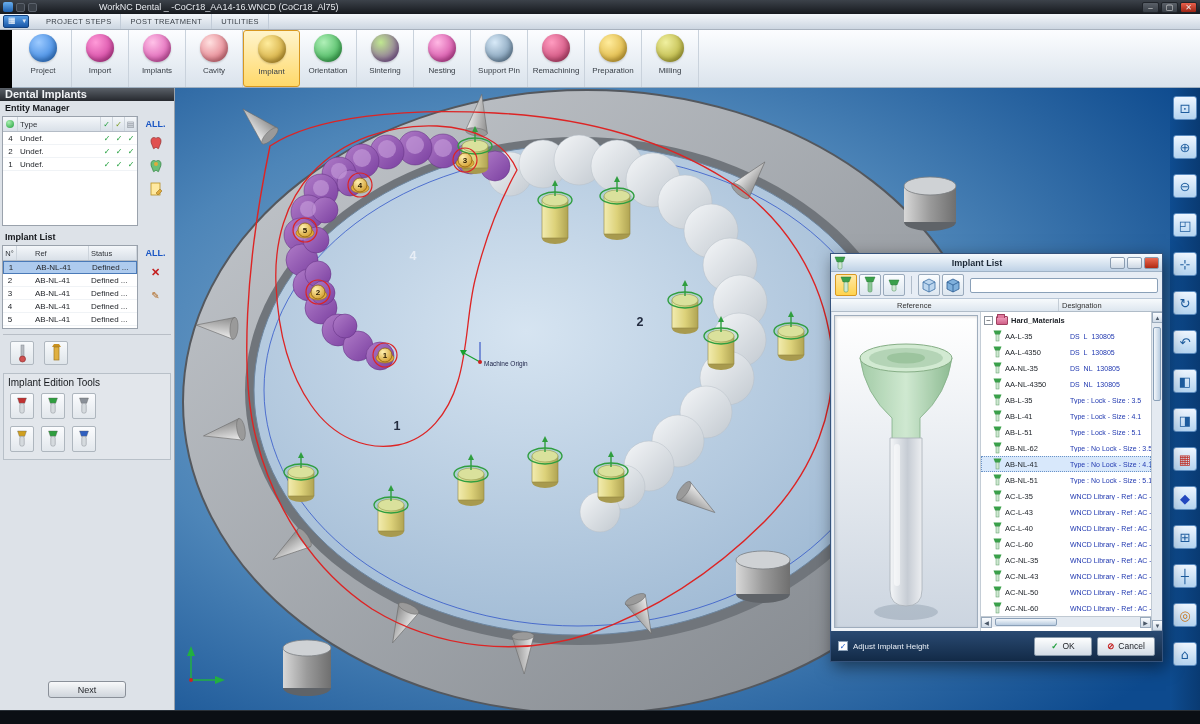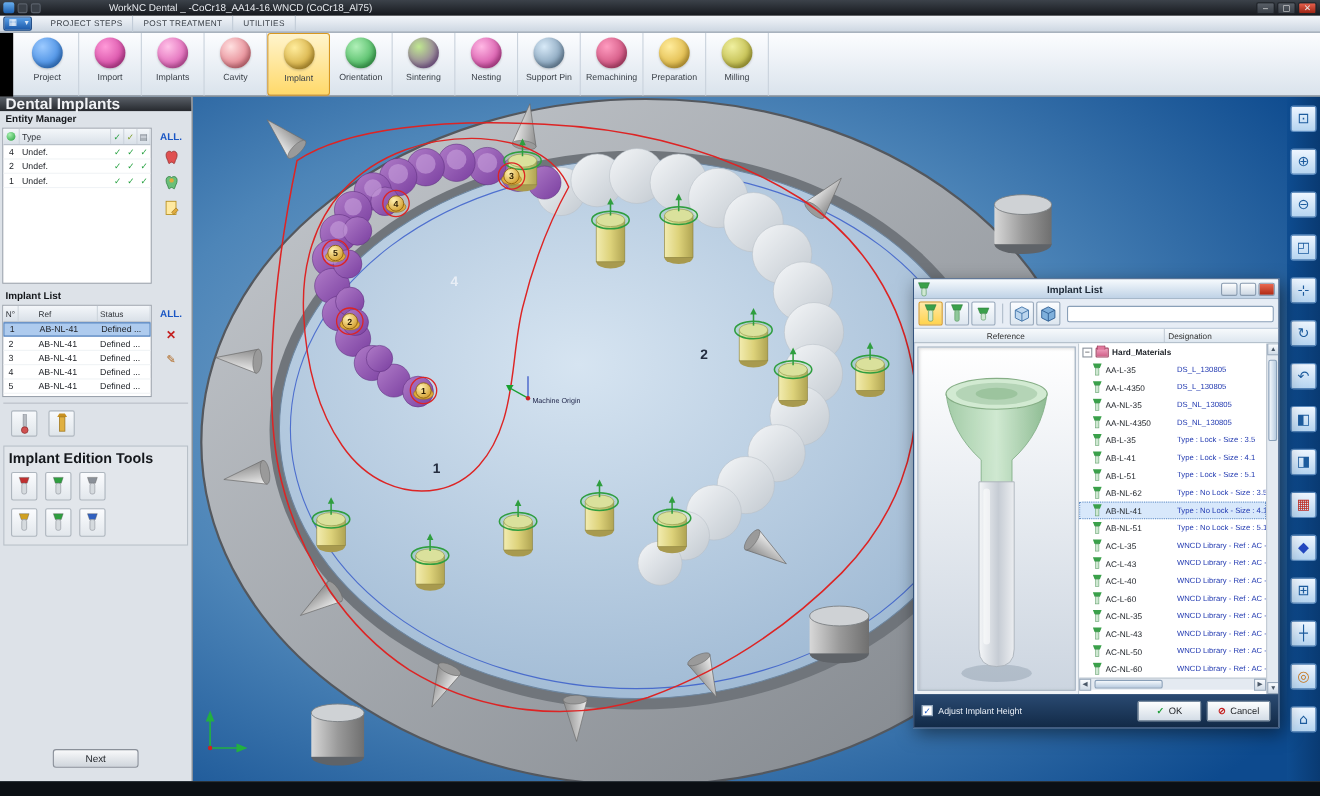--- a/index.html
+++ b/index.html
@@ -34,25 +34,25 @@
   .rib-item { width:57px; display:flex; flex-direction:column; align-items:center; padding-top:4px;
     border-right:1px solid #c9d2dc; cursor:pointer; }
   .rib-item.selected { background:linear-gradient(#fff4cc,#ffd96a); border:1px solid #d89820; border-radius:3px; }
   .rib-ic { width:28px; height:28px; border-radius:50%; box-shadow:inset -2px -3px 4px rgba(0,0,0,.25), 0 1px 2px rgba(0,0,0,.2); }
   .rib-lb { font-size:8px; color:#3a4048; margin-top:4px; white-space:nowrap; }
 
   
   .sidebar { position:absolute; top:88px; left:0; width:175px; height:622px; background:#dde2e8;
     border-right:1px solid #9aa2ac; display:flex; flex-direction:column; z-index:20; }
   .sb-header { height:13px; line-height:13px; background:linear-gradient(#5a6068,#26292e); color:#f0f2f5;
-    font-size:14px; font-weight:bold; padding-left:5px; }
+    font-size:11px; font-weight:bold; padding-left:5px; }
   .sb-label { height:15px; line-height:15px; font-weight:bold; font-size:9px; padding-left:5px; color:#14171b; }
   .sb-section { display:flex; padding-left:2px; }
   .etable { width:136px; background:#fff; border:1px solid #9aa2ac; overflow:hidden; }
-  .etable.entity { height:142px; }
+  .etable.entity { height:110px; }
   .etable.implants { height:84px; }
   .et-head { height:15px; display:flex; align-items:center; background:linear-gradient(#f4f7fa,#d9e0e8);
     border-bottom:1px solid #b4bcc6; font-size:8px; color:#30343a; }
   .et-head > span { border-right:1px solid #cdd4dc; height:100%; display:flex; align-items:center; justify-content:center; }
   .green-dot { width:8px; height:8px; border-radius:50%; display:inline-block;
     background:radial-gradient(circle at 35% 30%, #a8f0b0, #1f9e3a); }
   .c-id { width:15px; justify-content:center; text-align:center; }
   .c-type { flex:1; padding-left:2px; justify-content:flex-start !important; text-align:left; }
   .et-chk { width:12px; color:#1f9e3a; font-size:8px; text-align:center; justify-content:center; }
   .et-chk.olive { color:#7a9a20; }
@@ -67,21 +67,21 @@
   .rail { width:35px; display:flex; flex-direction:column; align-items:center; padding-top:3px; gap:5px; }
   .all-link { color:#1a56c4; font-weight:bold; font-size:9px; cursor:pointer; }
   .rail-ic { width:18px; height:18px; display:flex; align-items:center; justify-content:center; cursor:pointer; }
   .rail-x { color:#c42020; font-size:11px; font-weight:bold; }
   .rail-edit { color:#b06820; font-size:10px; }
   .sb-div { height:1px; background:#b8bec6; margin:5px 3px 2px; }
   .tools-row { display:flex; gap:10px; padding:4px 10px; }
   .tool-sq { width:24px; height:24px; background:linear-gradient(#f8fafc,#dfe5ea); border:1px solid #b0b8c0;
     border-radius:2px; display:flex; align-items:center; justify-content:center; cursor:pointer; }
   .gb { margin:4px 3px 0; border:1px solid #b8c0c8; background:#e2e6eb; padding-bottom:4px; }
-  .gb-title { font-size:13px; font-weight:bold; padding:3px 4px 2px; color:#14171b; }
+  .gb-title { font-size:10px; font-weight:normal; padding:3px 4px 2px; color:#14171b; }
   .gb-grid { display:flex; flex-wrap:wrap; gap:7px; padding:3px 6px; width:112px; }
   .tool { width:24px; height:26px; background:linear-gradient(#fbfcfe,#e2e7ec); border:1px solid #aeb6be;
     border-radius:2px; display:flex; align-items:center; justify-content:center; cursor:pointer; }
   .next-btn { margin:auto auto 12px; width:78px; height:17px; background:linear-gradient(#f8f9fa,#cfd5dc);
     border:1px solid #8a9099; border-radius:3px; font-size:9px; color:#23262b; font-family:inherit; cursor:pointer; }
 
   
   .viewport { position:absolute; top:88px; left:175px; width:995px; height:622px; z-index:10; }
   .vp-svg { display:block; }
   .region { font-size:12.5px; font-weight:600; fill:#242d40; }

